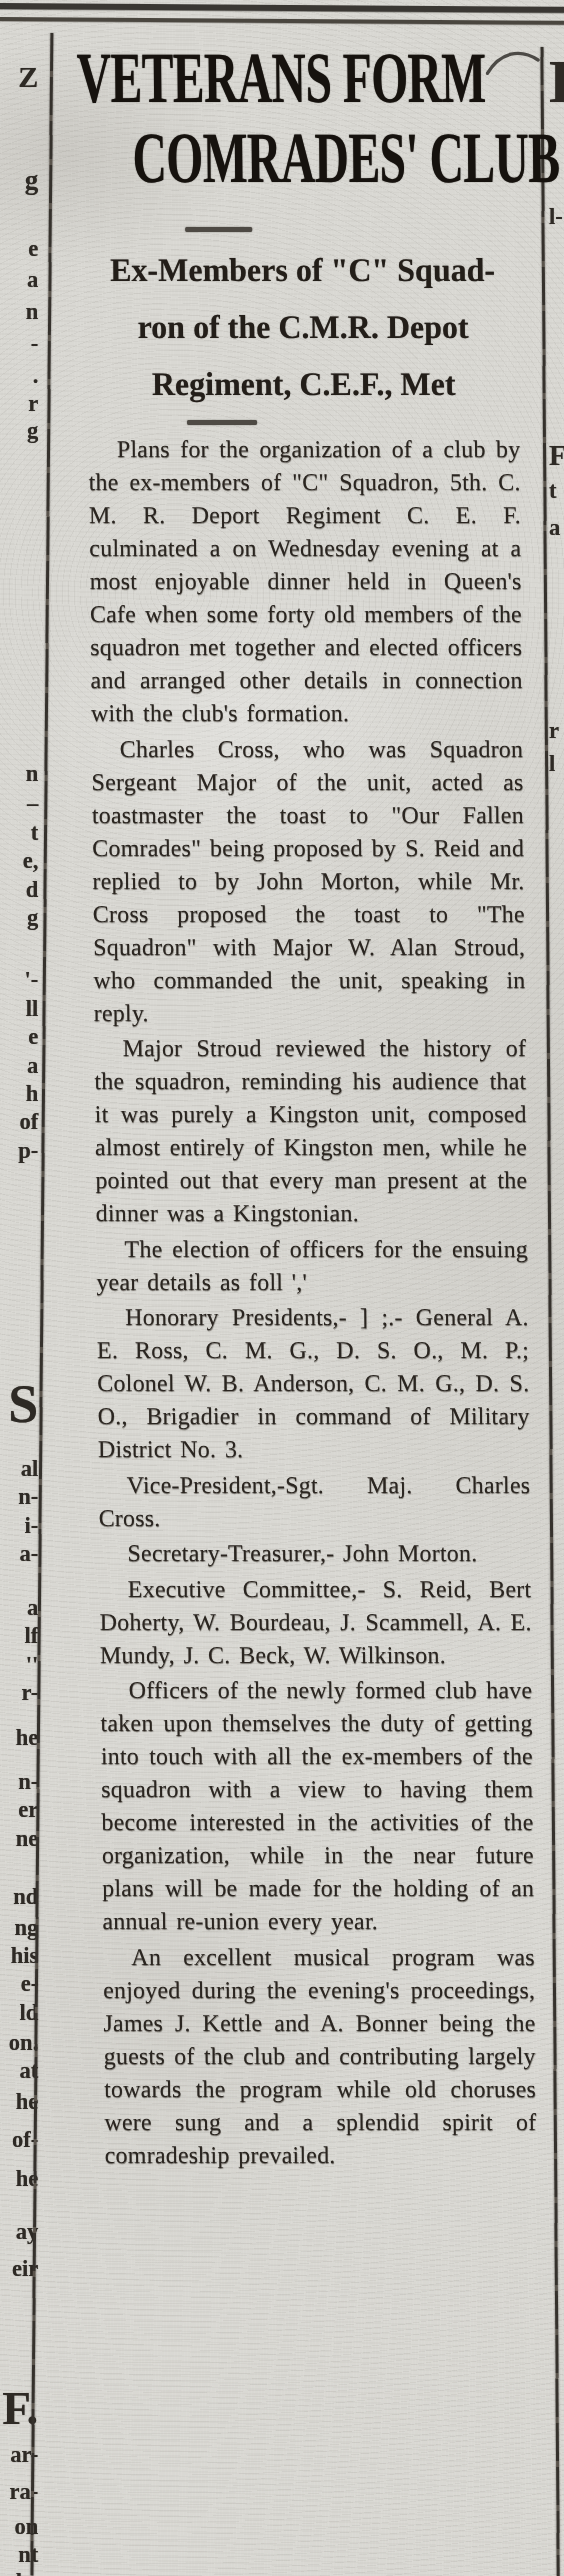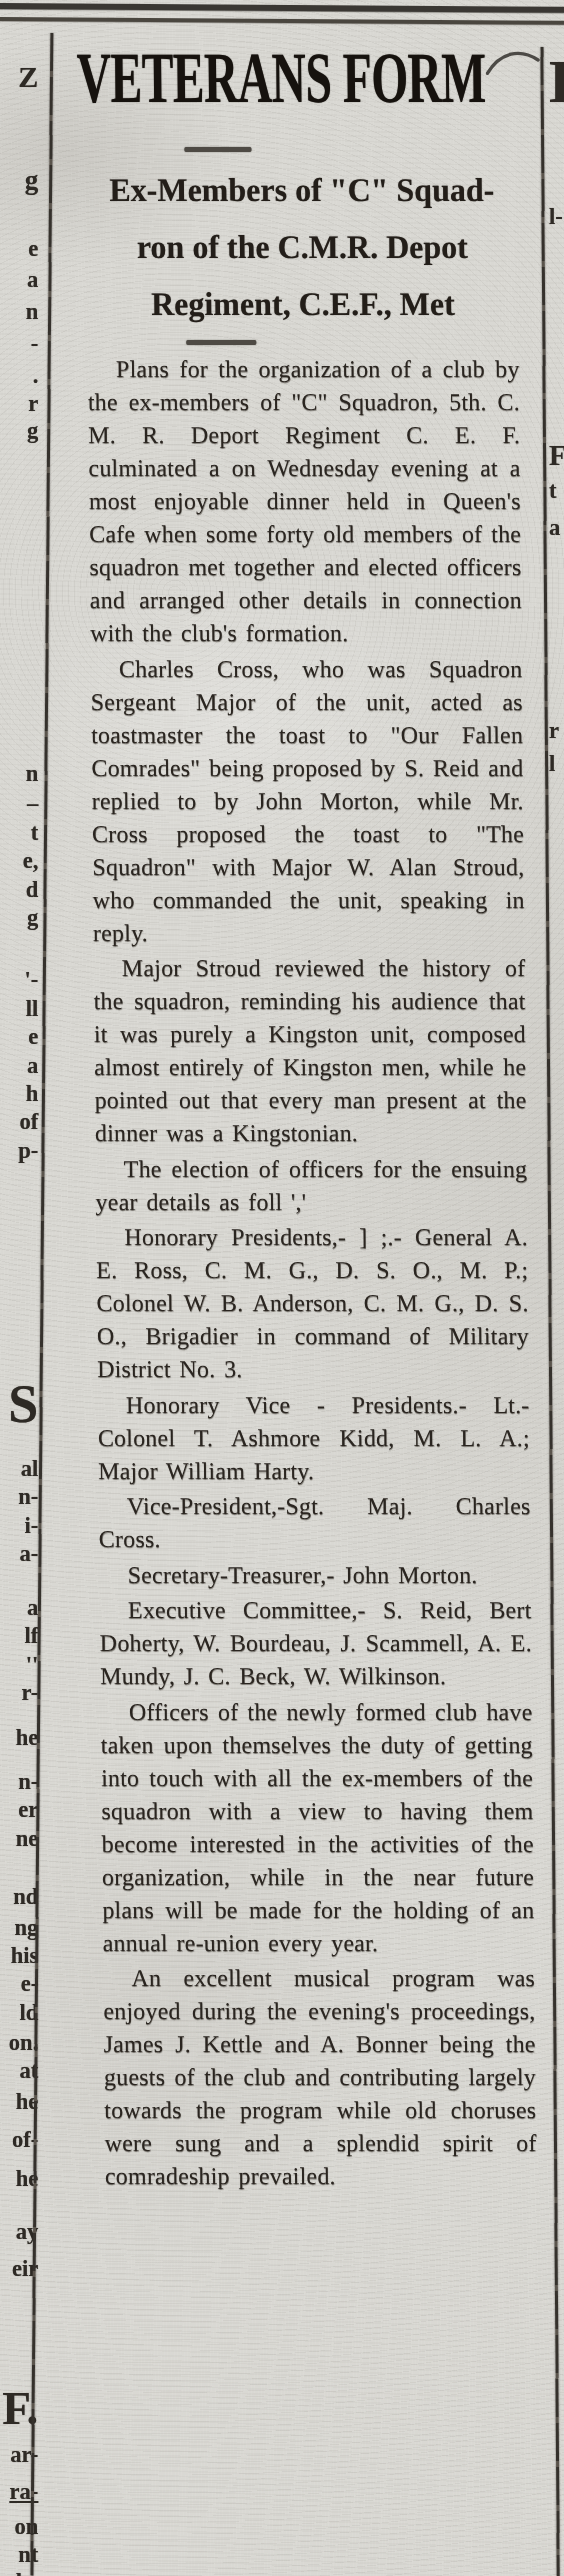--- a/index.html
+++ b/index.html
@@ -116,21 +116,21 @@
       <span class="frag" style="top: 2002px;">ld</span>
       <span class="frag" style="top: 2032px;">on.</span>
       <span class="frag" style="top: 2060px;">at</span>
       <span class="frag" style="top: 2091px;">he</span>
       <span class="frag" style="top: 2129px;">of-</span>
       <span class="frag" style="top: 2168px;">he</span>
       <span class="frag" style="top: 2221px;">ay</span>
       <span class="frag" style="top: 2258px;">eir</span>
       <span class="frag" style="top: 2385px; font-size: 47px;">F.</span>
       <span class="frag" style="top: 2444px;">ar-</span>
-      <span class="frag" style="top: 2481px; text-decoration: underline;">ra-</span>
+      <span class="frag" style="top: 2481px;">ra-</span>
       <span class="frag" style="top: 2516px;">on</span>
       <span class="frag" style="top: 2544px;">nt</span>
       <span class="frag" style="top: 2571px;">he</span>
     </div>
   <div class="frag-col frag-right" id="frags-right">
       <span class="frag" style="top: 50px; font-size: 62px;">B</span>
       <span class="frag" style="top: 206px;">l-</span>
       <span class="frag" style="top: 442px; font-size: 28.5px;">F</span>
       <span class="frag" style="top: 480px;">t</span>
       <span class="frag" style="top: 517px;">a</span>
@@ -144,40 +144,42 @@
 
     <svg class="pen-mark" width="55" height="35" viewBox="0 0 66 42">
       <path d="M2,34 C18,8 42,4 63,18" stroke="#4c4a46" stroke-width="4" fill="none" stroke-linecap="round"></path>
     </svg>
 
     <div class="column">
 
       <div class="hl hl1">
         <span class="hl-inner">VETERANS FORM</span>
       </div>
+      <div class="hl hl2">
+        <span class="hl-inner">COMRADES' CLUB</span>
+      </div>
 
       <div class="divider divider-1"></div>
 
       <div class="deck">
         <span class="deck-line">Ex-Members of "C" Squad-</span>
         <span class="deck-line">ron of the C.M.R. Depot</span>
         <span class="deck-line">Regiment, C.E.F., Met</span>
       </div>
 
       <div class="divider divider-2"></div>
 
       <div class="body">
         <p>Plans for the organization of a club by the ex-members of "C" Squadron, 5th. C. M. R. Deport Regiment C. E. F. culminated a on Wednesday evening at a most enjoyable dinner held in Queen's Cafe when some forty old members of the squadron met together and elected officers and arranged other details in connection with the club's formation.</p>
         <p>Charles Cross, who was Squadron Sergeant Major of the unit, acted as toastmaster the toast to "Our Fallen Comrades" being proposed by S. Reid and replied to by John Morton, while Mr. Cross proposed the toast to "The Squadron" with Major W. Alan Stroud, who commanded the unit, speaking in reply.</p>
         <p>Major Stroud reviewed the history of the squadron, reminding his audience that it was purely a Kingston unit, composed almost entirely of Kingston men, while he pointed out that every man present at the dinner was a Kingstonian.</p>
 
 
         <p>The election of officers for the ensuing year details as foll ','</p>
         <p>Honorary Presidents,- ] ;.- General A. E. Ross, C. M. G., D. S. O., M. P.; Colonel W. B. Anderson, C. M. G., D. S. O., Brigadier in command of Military District No. 3.</p>
-        <p>Honorary Vice - Presidents.- Lt.-Colonel T. Ashmore Kidd, M. L. A.; Major William Harty.</p>
         <p>Vice-President,-Sgt. Maj. Charles Cross.</p>
         <p>Secretary-Treasurer,- John Morton.</p>
         <p>Executive Committee,- S. Reid, Bert Doherty, W. Bourdeau, J. Scammell, A. E. Mundy, J. C. Beck, W. Wilkinson.</p>
         <p>Officers of the newly formed club have taken upon themselves the duty of getting into touch with all the ex-members of the squadron with a view to having them become interested in the activities of the organization, while in the near future plans will be made for the holding of an annual re-union every year.</p>
         <p>An excellent musical program was enjoyed during the evening's proceedings, James J. Kettle and A. Bonner being the guests of the club and contributing largely towards the program while old choruses were sung and a splendid spirit of comradeship prevailed.</p>
       </div>
     </div>
   </div>
 </div>
 

